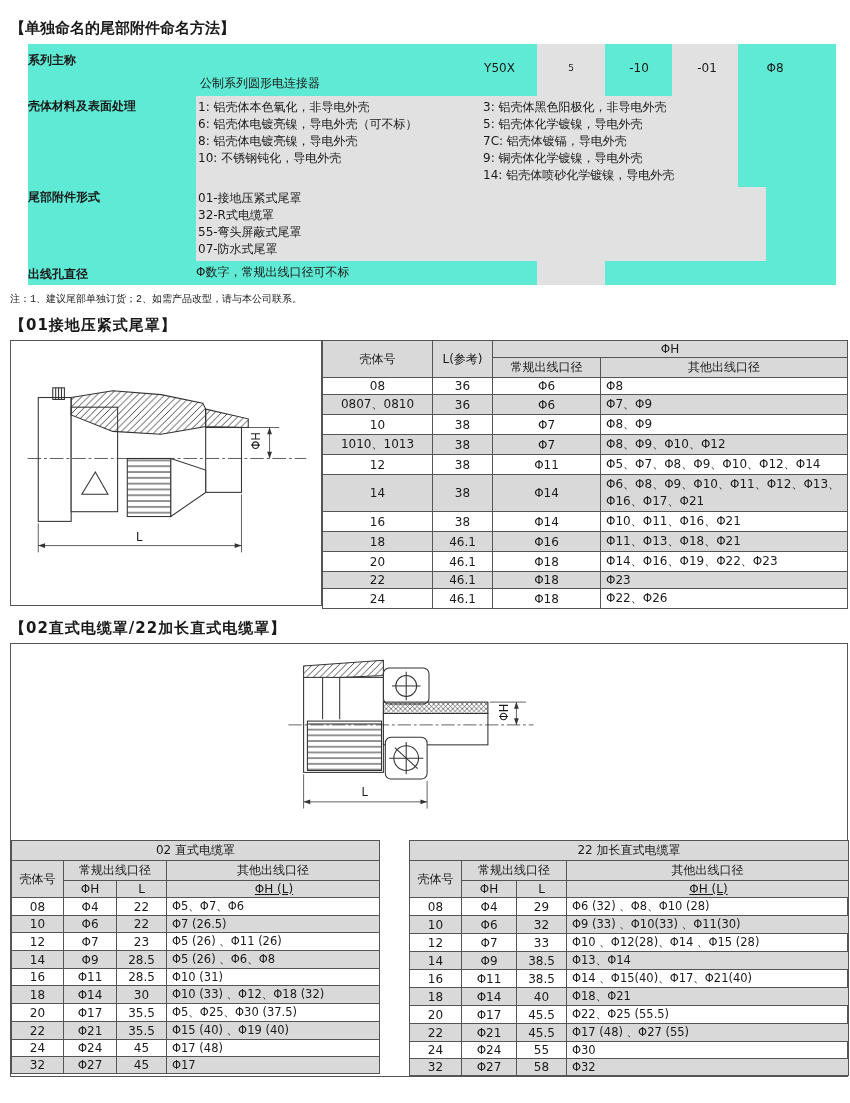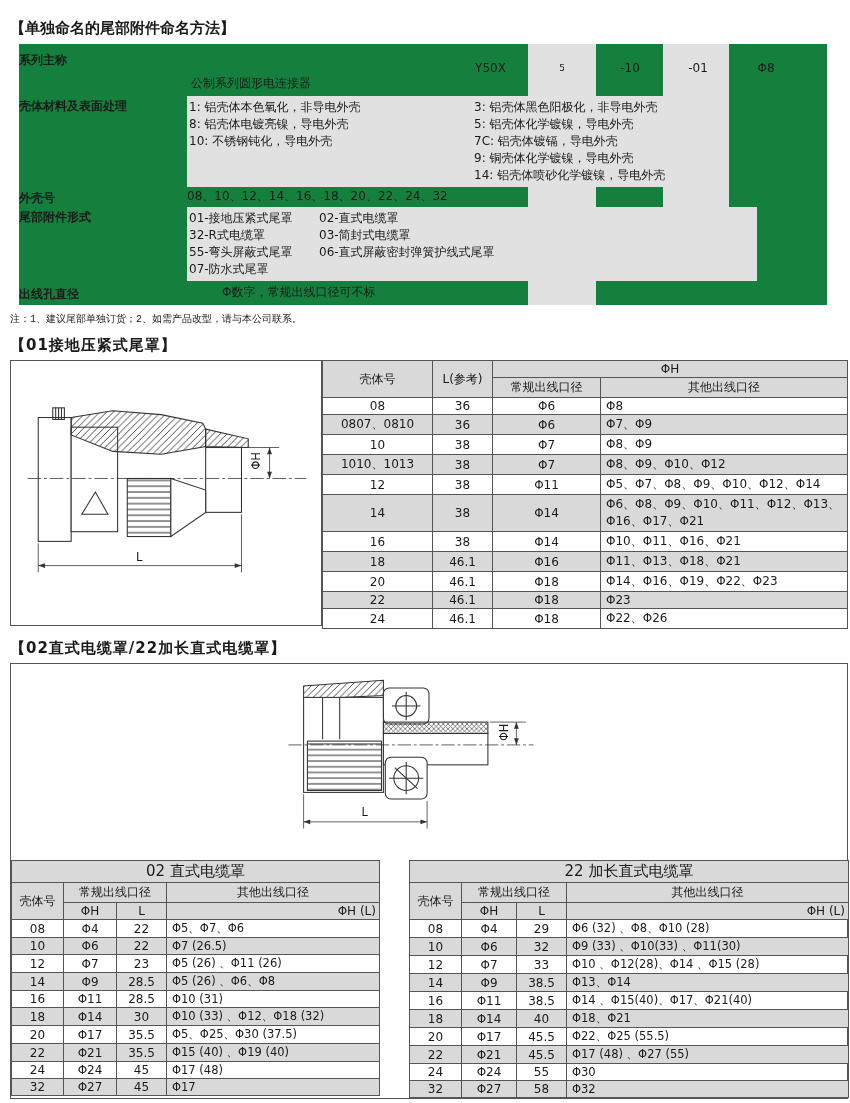--- a/index.html
+++ b/index.html
@@ -3,41 +3,41 @@
 <meta charset="utf-8">
 <style>
   * { margin:0; padding:0; box-sizing:border-box; }
   html,body { width:850px; background:#fff; color:#1a1a1a;
     font-family:"DejaVu Sans","Liberation Sans",sans-serif; }
   body { padding:8px 2px 6px 10px; }
 
   .doc-title { font-size:15px; font-weight:bold; margin:11px 0 6px 0; }
 
   
-  .spec { position:relative; margin-left:9px; width:808px; background:#15803d;
+  .spec { position:relative; margin-left:18px; width:808px; background:#5eead4;
     font-size:12px; }
   .spec .band { position:absolute; background:#e1e1e1; z-index:0; }
   .band1 { left:509px; top:0; width:68px; height:100%; }
   .band2 { left:644px; top:0; width:66px; height:calc(100% - 24px); }
   .spec .srow { position:relative; z-index:1; display:flex; }
   .spec .lab { width:168px; font-weight:bold; flex:none; padding:2px 4px 0 0; }
   .row1 { height:28px; line-height:28px; }
   .codes { position:absolute; left:434px; top:10px; display:flex; height:28px; }
   .codes .code-cell { width:68px; text-align:center; line-height:28px; }
   .codes .code-cell.first { width:75px; }
   .codes .code-cell.small { font-size:9px; }
   .row2 { height:24px; line-height:22px; }
   .row2 .desc { margin-left:172px; }
   .row3 .content { width:504px; background:#e1e1e1; display:grid;
     grid-template-columns:285px auto; padding:3px 0 3px 2px; }
   .row3 .content .li, .row5 .content .li { line-height:17px; white-space:nowrap; }
   .row4 { height:20px; line-height:19px; }
   .row5 .content { width:570px; background:#e1e1e1; display:grid;
     grid-template-columns:130px 258px auto; padding:3px 0 3px 2px; }
-  .row6 { height:24px; line-height:22px;gap:35px; }
+  .row6 { height:24px; line-height:22px; }
   .note-line { font-size:10px; margin:7px 0 10px 0;font-family:Liberation Mono, monospace; }
 
   
   .sec-title { font-size:15px; font-weight:bold; letter-spacing:1px; margin:10px 0 5px 0; }
 
   
   .s01 { display:flex; width:838px; }
   .draw-box { width:312px; height:266px; border:1px solid #555; flex:none;
     display:flex; align-items:center; justify-content:center; background:#fff; }
 
@@ -49,23 +49,23 @@
   td:last-child { text-align:left; padding-left:5px; }
   .t01 { width:526px; height:266px; }
   .t01 td:last-child { white-space:normal; }
 
   
   .s02-box { width:838px; border:1px solid #555; background:#fff; }
   .s02-draw { height:196px; display:flex; justify-content:center; align-items:center; }
   .s02-tables { display:flex; align-items:flex-start; }
   .t02l { width:369px; flex:none; }
   .t02r { margin-left:29px; width:440px; flex:none; }
-  .t02l th.grp-title, .t02r th.grp-title { font-size:15px; }
+  .t02l th.grp-title, .t02r th.grp-title { font-size:12px; }
   .t02l td:last-child, .t02r td:last-child { font-size:11.5px; }
-  th.sub-left { text-align:right; padding-left:5px; }
+  th.sub-left { text-align:center; padding-left:5px;text-decoration:underline; }
 
   
   svg .ln { stroke:#333; fill:none; stroke-width:1.1; }
   svg .fw { stroke:#333; fill:#fff; stroke-width:1.1; }
   svg .cl { stroke:#333; stroke-width:0.8; stroke-dasharray:14 3 3 3; fill:none; }
   svg .dim { stroke:#333; stroke-width:0.8; fill:none; }
   svg text { font-size:12px; fill:#1a1a1a; font-family:"DejaVu Sans",sans-serif; }
 </style>
 </head>
 <body>
@@ -89,51 +89,43 @@
 
   <div class="srow row2">
     <span class="desc">公制系列圆形电连接器</span>
   </div>
 
   <div class="srow row3">
     <span class="lab">壳体材料及表面处理</span>
     <div class="content">
       <div>
           <div class="li">1: 铝壳体本色氧化，非导电外壳</div>
+          <div class="li">6: 铝壳体电镀亮镍，导电外壳（可不标）</div>
           <div class="li">8: 铝壳体电镀亮镍，导电外壳</div>
           <div class="li">10: 不锈钢钝化，导电外壳</div>
         </div>
       <div>
           <div class="li">3: 铝壳体黑色阳极化，非导电外壳</div>
           <div class="li">5: 铝壳体化学镀镍，导电外壳</div>
           <div class="li">7C: 铝壳体镀镉，导电外壳</div>
           <div class="li">9: 铜壳体化学镀镍，导电外壳</div>
           <div class="li">14: 铝壳体喷砂化学镀镍，导电外壳</div>
         </div>
     </div>
   </div>
 
-  <div class="srow row4">
-    <span class="lab">外壳号</span>
-    <span>08、10、12、14、16、18、20、22、24、32</span>
-  </div>
 
   <div class="srow row5">
     <span class="lab">尾部附件形式</span>
     <div class="content">
       <div>
           <div class="li">01-接地压紧式尾罩</div>
           <div class="li">32-R式电缆罩</div>
           <div class="li">55-弯头屏蔽式尾罩</div>
           <div class="li">07-防水式尾罩</div>
-        </div>
-      <div>
-          <div class="li">02-直式电缆罩</div>
-          <div class="li">03-简封式电缆罩</div>
-          <div class="li">06-直式屏蔽密封弹簧护线式尾罩</div>
         </div>
     </div>
   </div>
 
   <div class="srow row6">
     <span class="lab">出线孔直径</span>
     <span>Φ数字，常规出线口径可不标</span>
   </div>
 </div>
 

